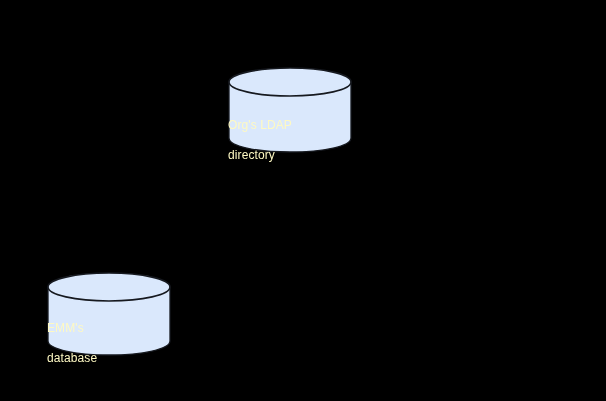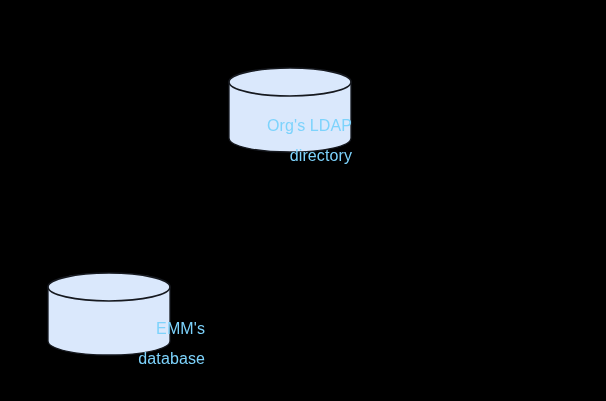--- a/index.html
+++ b/index.html
@@ -25,25 +25,25 @@
     display: block;
     position: absolute;
     left: 0;
     top: 0;
     overflow: visible;
   }
   .cyl-label {
     position: absolute;
     left: 0;
     width: 100%;
-    text-align: right;
+    text-align: left;
     font-family: "Liberation Sans", sans-serif;
-    font-size: 16px;
+    font-size: 12px;
     line-height: 15px;
-    color: #7dd3fc;
+    color: #fef9c3;
     letter-spacing: 0.1px;
     white-space: pre-line;
     pointer-events: none;
   }
 </style>
 </head>
 <body>
 
 <div id="canvas">
 

